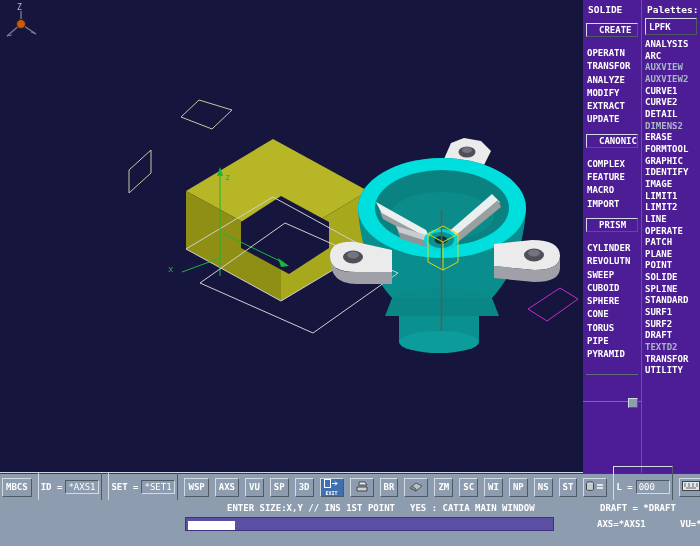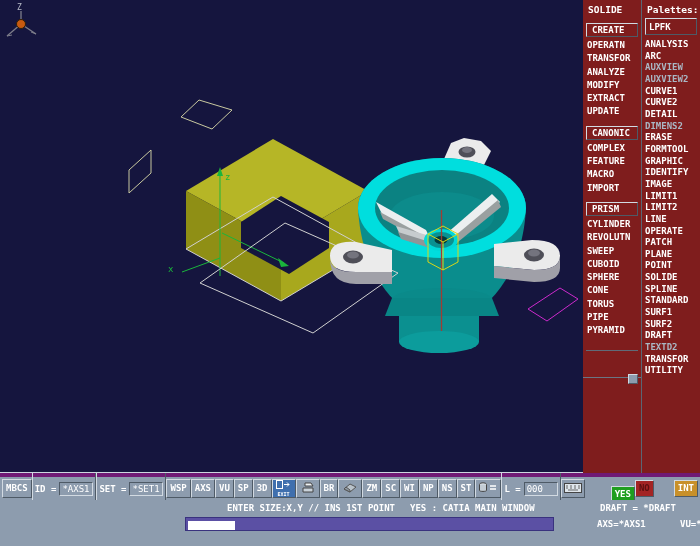--- a/index.html
+++ b/index.html
@@ -15,45 +15,45 @@
   .menu-item u{text-decoration:underline;}
   #menu-spacer{flex:1;}
 
   
   #main{display:flex;height:473px;}
   #viewport{width:583px;height:473px;background:#15153e;position:relative;
     border-bottom:1px solid #cdd6e0;box-sizing:border-box;}
   #viewport svg{position:absolute;left:0;top:0;}
 
   
-  #sidepanel{width:117px;height:473px;display:flex;background:#7f1d1d;}
+  #sidepanel{width:117px;height:473px;display:flex;background:#4c1d95;}
   #solids-col{width:59px;box-sizing:border-box;border-right:1px solid #5a6673;padding-top:1px;}
   #palettes-col{width:58px;box-sizing:border-box;padding-top:1px;}
   .panel-title{color:#fff;font-size:9.5px;font-weight:bold;padding:3px 0 1px 5px;white-space:nowrap;}
   .pm-header{border:1px solid;border-color:#d2dae2 #4e5a66 #4e5a66 #d2dae2;
-    color:#fff;font-weight:bold;font-size:9px;line-height:12px;padding:0 5px;
-    margin:7px 3px 2px 3px;white-space:nowrap;}
+    color:#fff;font-weight:bold;font-size:9px;line-height:12px;padding:0 12px;
+    margin:7px 3px 10px 3px;white-space:nowrap;}
   .pm-item{color:#fff;font-weight:bold;font-size:9px;line-height:13.3px;
     padding-left:4px;white-space:nowrap;}
   .solids-sep{border-top:1px solid #5f6b78;margin:12px 3px 0 3px;}
   .sash-row{position:relative;margin:26px 0 0 0;border-top:1px solid #6a7684;}
   .sash-handle{position:absolute;right:3px;top:-4px;width:8px;height:8px;background:#8d9cae;
     border:1px solid;border-color:#d2dae2 #4e5a66 #4e5a66 #d2dae2;}
   .pal-select{margin:2px 3px 4px 3px;height:15px;border:1px solid;
     border-color:#d2dae2 #4e5a66 #4e5a66 #d2dae2;display:flex;align-items:center;
     justify-content:space-between;padding:0 3px;color:#fff;font-size:9px;font-weight:bold;gap:48px;}
   .pal-select .opt-ind{width:7px;height:3px;background:#8d9cae;border:1px solid;
     border-color:#d2dae2 #4e5a66 #4e5a66 #d2dae2;}
   .pal-item{color:#fff;font-weight:bold;font-size:9px;line-height:11.65px;
     padding-left:3px;white-space:nowrap;}
   .pal-item.disabled{color:#aab7c4;}
 
   
-  #toolbar{height:27px;background:#8d9cae;border-top:4px solid #701a75;
-    display:flex;align-items:center;gap:0;padding:0 2px;box-sizing:border-box;}
+  #toolbar{height:27px;background:#8d9cae;border-top:1px solid #701a75;
+    display:flex;align-items:center;gap:6px;padding:0 2px;box-sizing:border-box;}
   .tb-btn{border:1px solid;border-color:#d2dae2 #4e5a66 #4e5a66 #d2dae2;
     color:#fff;font-weight:bold;font-size:9px;height:17px;line-height:17px;
     padding:0 3px;white-space:nowrap;background:#8d9cae;}
   .tb-icon{display:flex;flex-direction:column;align-items:center;justify-content:center;
     line-height:normal;padding:0 2px;min-width:18px;}
   .tb-icon .cap{font-size:5px;color:#fff;font-weight:bold;line-height:6px;}
   .tb-group{display:flex;align-items:center;border:1px solid;
     border-color:#d2dae2 #4e5a66 #4e5a66 #d2dae2;height:17px;padding:12px 2px;gap:3px;}
   .tb-lbl{color:#fff;font-weight:bold;font-size:9px;white-space:nowrap;}
   .tb-field{border:1px solid;border-color:#4e5a66 #d2dae2 #d2dae2 #4e5a66;

